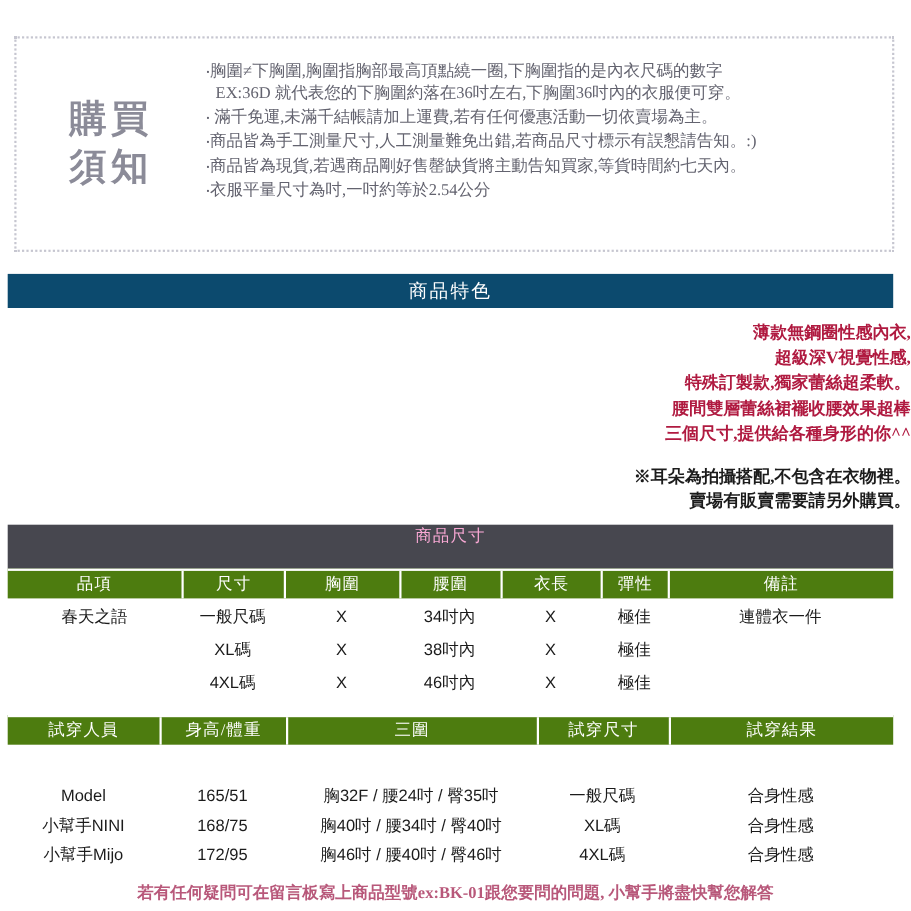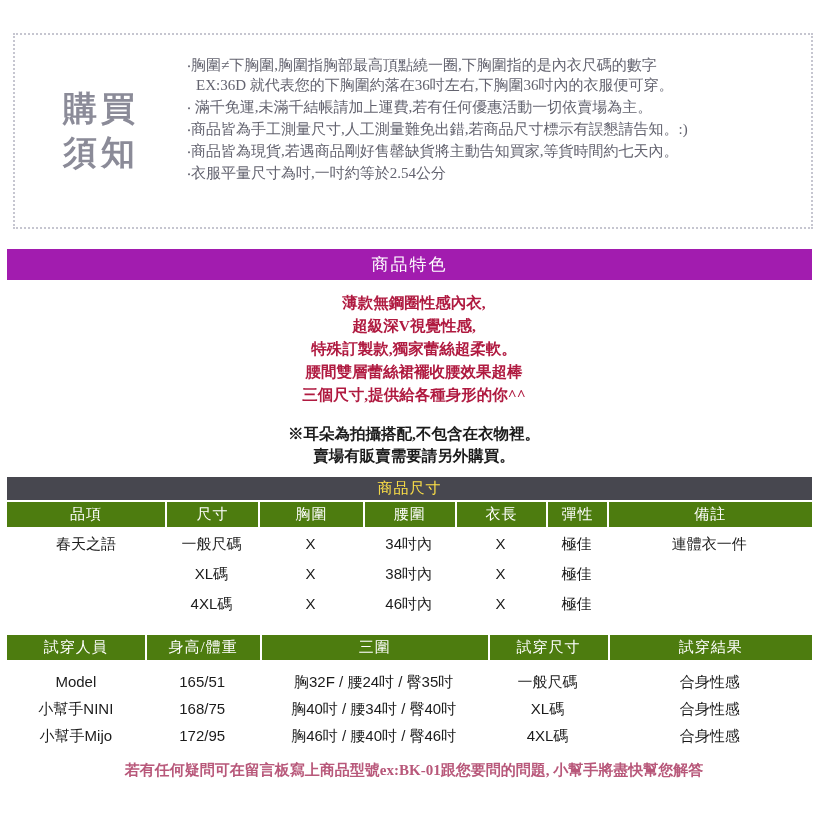--- a/index.html
+++ b/index.html
@@ -31,41 +31,41 @@
     padding:20px 6px 0 0;
     color:#63636f;
     font-size:15px;
   }
   .n-line{line-height:20px;margin-top:2px;}
   .n-line.first{margin-top:0;}
   .n-line.cont{margin-top:0;padding-left:9px;}
   
   .bar{
     margin:20px 16px 0 7px;
-    background:#a21caf;color:#ffffff;
+    background:#0c4a6e;color:#ffffff;
     text-align:center;
   }
   .bar.feature{height:31px;line-height:31px;font-size:17px;letter-spacing:2px;}
   
-  .features{text-align:center;margin-top:11px;}
+  .features{text-align:right;margin-top:11px;}
   .feature-line{color:#b01a40;font-weight:bold;font-size:15.5px;line-height:23px;}
   .feature-notes{margin-top:17px;}
   .note-line{color:#1b1b1b;font-weight:bold;font-size:15.5px;line-height:22px;}
   
   .table-block{margin:10px 16px 0 7px;}
   .table-block.fit{margin-top:14px;}
-  .t-bar{height:23px;line-height:23px;font-size:15px;background:#47474f;color:#fde047;text-align:center;letter-spacing:1px;}
+  .t-bar{height:40px;line-height:23px;font-size:15px;background:#47474f;color:#f9a8d4;text-align:center;letter-spacing:1px;}
   .t-head{display:flex;background:#4d7c0f;border-top:2px solid #fff;height:25px;}
   .t-head .cell{
     box-sizing:border-box;line-height:25px;color:#fff;
     text-align:center;font-size:15px;letter-spacing:1px;
   }
   .t-head .cell + .cell{border-left:2px solid #fff;}
   .t-rows{padding-top:2px;}
-  .t-rows.fit{padding-top:8px;}
+  .t-rows.fit{padding-top:8px;margin-top:25px;}
   .t-row{display:flex;height:30px;}
   .table-block.fit .t-row{height:27px;}
   .t-row .cell{
     box-sizing:border-box;line-height:30px;text-align:center;
     font-size:15px;color:#1b1b1b;
     font-family:"Liberation Sans","DejaVu Sans",sans-serif;
   }
   .table-block.fit .t-row .cell{line-height:27px;}
   
   .sc1{width:19.6%;} .sc2{width:11.6%;} .sc3{width:13.0%;} .sc4{width:11.4%;}

